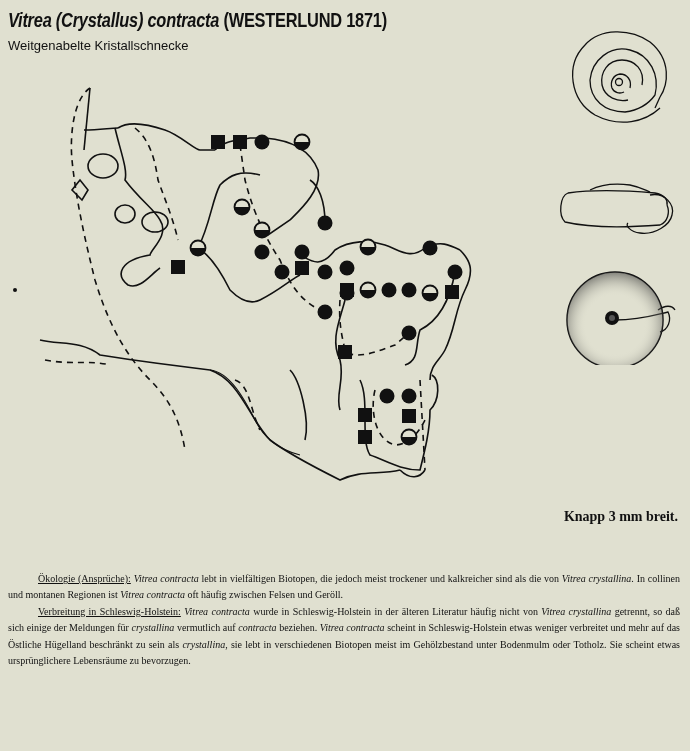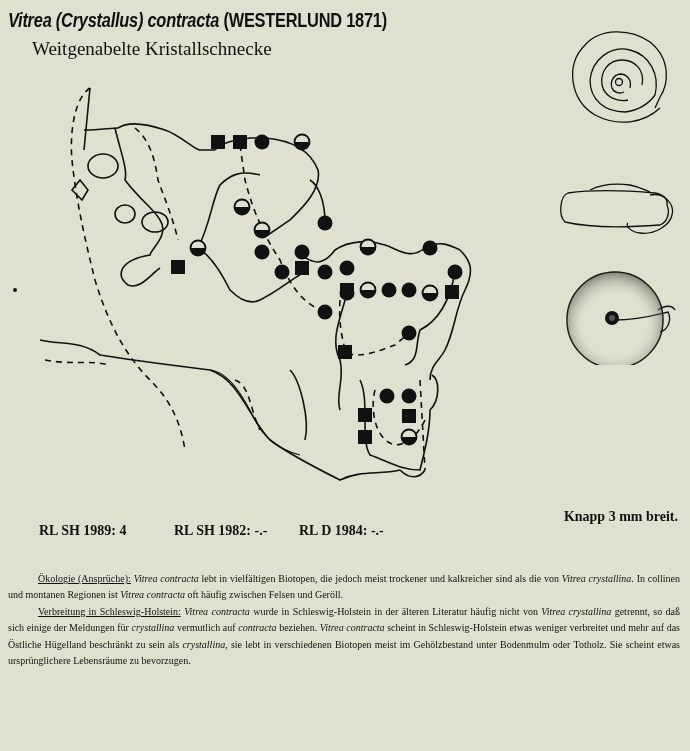--- a/index.html
+++ b/index.html
@@ -12,22 +12,22 @@
   .title {
     position: absolute; left: 8px; top: 8px;
     font-family: "Liberation Sans", "DejaVu Sans", sans-serif;
     font-weight: bold; font-size: 21px; letter-spacing: -0.3px;
     transform: scaleX(0.78); transform-origin: left top;
     white-space: nowrap;
   }
   .title i { font-style: italic; }
   .subtitle {
     position: absolute; left: 8px; top: 38px;
-    font-family: Liberation Serif, serif;
-    font-size: 19px; white-space: nowrap; margin-left: 24px;
+    font-family: Liberation Sans, sans-serif;
+    font-size: 13px; white-space: nowrap;
   }
   .map { position: absolute; left: 0; top: 60px; }
   .shells { position: absolute; left: 550px; top: 15px; }
   .size-note {
     position: absolute; right: 12px; top: 509px;
     font-size: 14px; font-weight: bold; white-space: nowrap; text-align: center;
   }
   .meta { position: absolute; left: 39px; top: 523px; font-size: 14px; font-weight: bold; }
   .meta .row { height: 18px; white-space: nowrap; }
   .rl span { display: inline-block; }
@@ -181,21 +181,20 @@
     </radialGradient>
   </defs>
   <circle cx="615" cy="320" r="48" fill="url(#shade)"></circle>
   <circle cx="612" cy="318" r="7" fill="#111"></circle>
   <circle cx="612" cy="318" r="3" fill="#555"></circle>
 </svg>
 
 <div class="size-note">Knapp 3 mm breit.</div>
 
 <div class="meta">
-  <div class="row rl"><span style="width: 135px;">RL SH 1989: 4</span><span style="width: 125px;">RL SH 1982: -.-</span><span style="width: 120px;">RL D 1984: -.-</span></div>
 </div>
 
 <div class="para p1">
   <span class="head">Ökologie (Ansprüche):</span><span id="eco-body"><span> </span><i>Vitrea contracta</i><span> lebt in vielfältigen Biotopen, die jedoch meist trockener und kalkreicher sind als die von </span><i>Vitrea crystallina</i><span>. In collinen und montanen Regionen ist </span><i>Vitrea contracta</i><span> oft häufig zwischen Felsen und Geröll.</span></span>
 </div>
 
 <div class="para p2">
   <span class="head">Verbreitung in Schleswig-Holstein:</span><span id="dist-body"><span> </span><i>Vitrea contracta</i><span> wurde in Schleswig-Holstein in der älteren Literatur häufig nicht von </span><i>Vitrea crystallina</i><span> getrennt, so daß sich einige der Meldungen für </span><i>crystallina</i><span> vermutlich auf </span><i>contracta</i><span> beziehen. </span><i>Vitrea contracta</i><span> scheint in Schleswig-Holstein etwas weniger verbreitet und mehr auf das Östliche Hügelland beschränkt zu sein als </span><i>crystallina</i><span>, sie lebt in verschiedenen Biotopen meist im Gehölzbestand unter Bodenmulm oder Totholz. Sie scheint etwas ursprünglichere Lebensräume zu bevorzugen.</span></span>
 </div>
 

